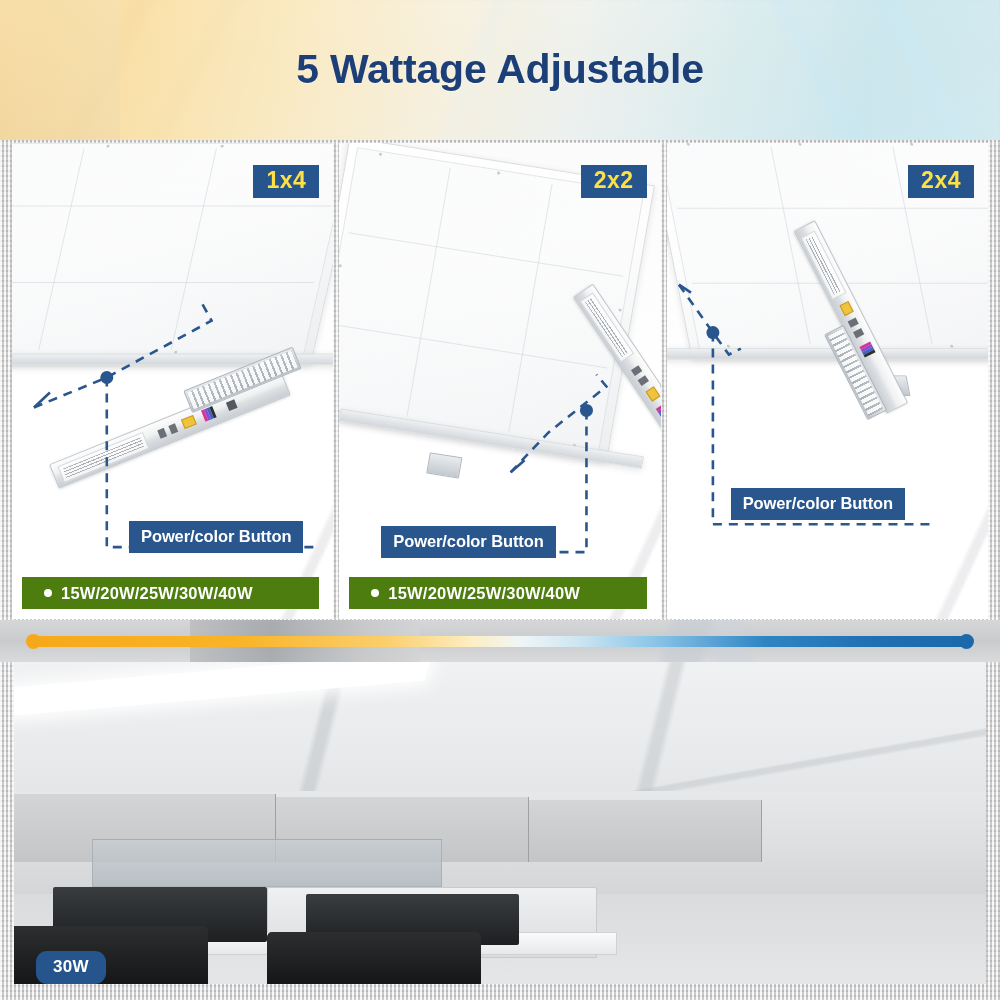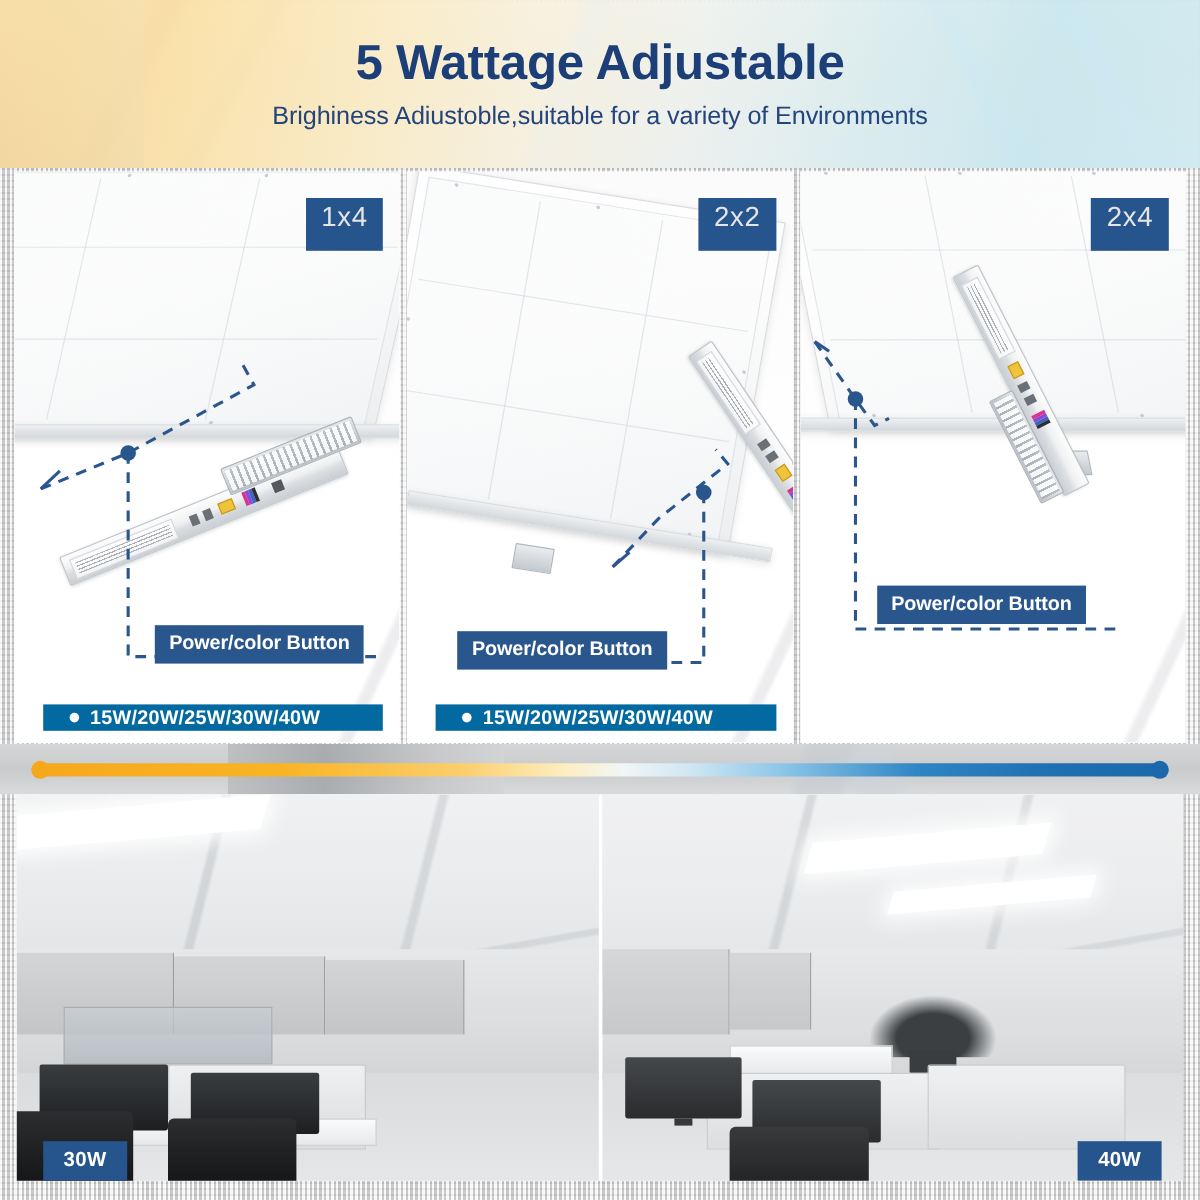--- a/index.html
+++ b/index.html
@@ -188,25 +188,25 @@
     position: absolute;
     background: linear-gradient(180deg,#e9ecef,#c3c9cf);
     border: 1px solid #b0b7be;
     border-radius: 1px;
   }
 
   
   .size-badge {
     position: absolute;
     background: #26548c;
-    color: #e5e5e5;
+    color: #fde047;
     font-size: 23px;
-    font-weight: 400;
+    font-weight: 700;
     letter-spacing: 0.5px;
-    padding: 3px 13px 16px;
+    padding: 3px 13px 5px;
     line-height: 1.1;
     z-index: 6;
   }
 
   
   .callout-svg {
     position: absolute;
     inset: 0;
     z-index: 5;
     pointer-events: none;
@@ -221,23 +221,23 @@
     font-weight: 600;
     padding: 6px 12px 7px;
     white-space: nowrap;
     z-index: 6;
     letter-spacing: -0.1px;
   }
 
   
   .watt-bar {
     position: absolute;
-    left: 24px; right: 14px; bottom: 10px;
-    height: 22px;
-    background: #0369a1;
+    left: 10px; right: 14px; bottom: 10px;
+    height: 32px;
+    background: #4d7c0f;
     display: flex;
     align-items: center;
     gap: 9px;
     padding-left: 22px;
     z-index: 6;
   }
   .watt-dot {
     width: 8px; height: 8px;
     border-radius: 50%;
     background: #fff;
@@ -396,38 +396,37 @@
     position: absolute;
     bottom: 0; 
     background: #26548c;
     color: #fff;
     font-size: 17px;
     font-weight: 700;
     padding: 6px 17px 7px;
     z-index: 7;
     letter-spacing: 0.3px;
   }
-  .watt-pill.left { left: 22px; }
+  .watt-pill.left { left: 22px; border-radius: 11px; }
   .watt-pill.right { right: 18px; }
   .watt-pill.center { left: 50%; transform: translateX(-50%); }
 </style>
 </head>
 <body>
 
 <div id="page">
 
   <div class="frame-texture"></div>
 
   <div class="header">
     <div class="header-photo"></div>
     <div class="header-tint"></div>
     <div class="header-left-strip"></div>
     <div class="header-text">
       <div class="title">5 Wattage Adjustable</div>
-      <div class="subtitle">Brighiness Adiustoble,suitable for a variety of Environments</div>
     </div>
   </div>
 
   <div class="cards-row">
 
     <div class="card">
       <div class="card-photo">
         <div class="ceiling-bg"></div>
 
         <div class="panel-wrap" style="left:-70px; top:-15px; width:430px; height:330px; transform:rotate(-11deg);">
@@ -624,41 +623,19 @@
         <div class="desk" style="left:2%; top:84%; width:60%; height:7%;"></div>
         <div class="monitor" style="left:4%; top:70%; width:22%; height:17%;"></div>
         <div class="monitor" style="left:30%; top:72%; width:22%; height:16%;"></div>
         <div class="chair" style="left:-2%; top:82%; width:22%; height:19%;"></div>
         <div class="chair" style="left:26%; top:84%; width:22%; height:17%;"></div>
         <div class="bright-veil" style="opacity:.00;"></div>
       </div>
       <div class="watt-pill left">30W</div>
     </div>
 
-    <div class="office-cell">
-      <div class="scene">
-        <div class="sc-ceiling"></div>
-        <div class="sc-grid"></div>
-        <div class="lum" style="left:36%; top:10%; width:40%; height:8%;"></div>
-        <div class="lum" style="left:50%; top:23%; width:34%; height:6%;"></div>
-        <div class="sc-wall"></div>
-        <div class="sc-blind" style="left:0; top:40%; width:22%; height:22%;"></div>
-        <div class="sc-blind" style="left:22%; top:41%; width:14%; height:20%;"></div>
-        <div class="plant-leaves" style="left:46%; top:52%; width:22%; height:16%;"></div>
-        <div class="plant-pot" style="left:53%; top:66%; width:8%; height:7%;"></div>
-        <div class="sc-floor"></div>
-        <div class="desk" style="left:22%; top:65%; width:28%; height:8%;"></div>
-        <div class="partition" style="left:18%; top:72%; width:40%; height:20%;"></div>
-        <div class="partition" style="left:56%; top:70%; width:34%; height:22%;"></div>
-        <div class="monitor" style="left:4%; top:68%; width:20%; height:16%;"></div>
-        <div class="monitor" style="left:26%; top:74%; width:22%; height:16%;"></div>
-        <div class="chair" style="left:22%; top:86%; width:24%; height:16%;"></div>
-        <div class="bright-veil" style="opacity:.06;"></div>
-      </div>
-      <div class="watt-pill right">40W</div>
-    </div>
 
 
 
 
   </div>
 
 </div>
 
 </body></html>

